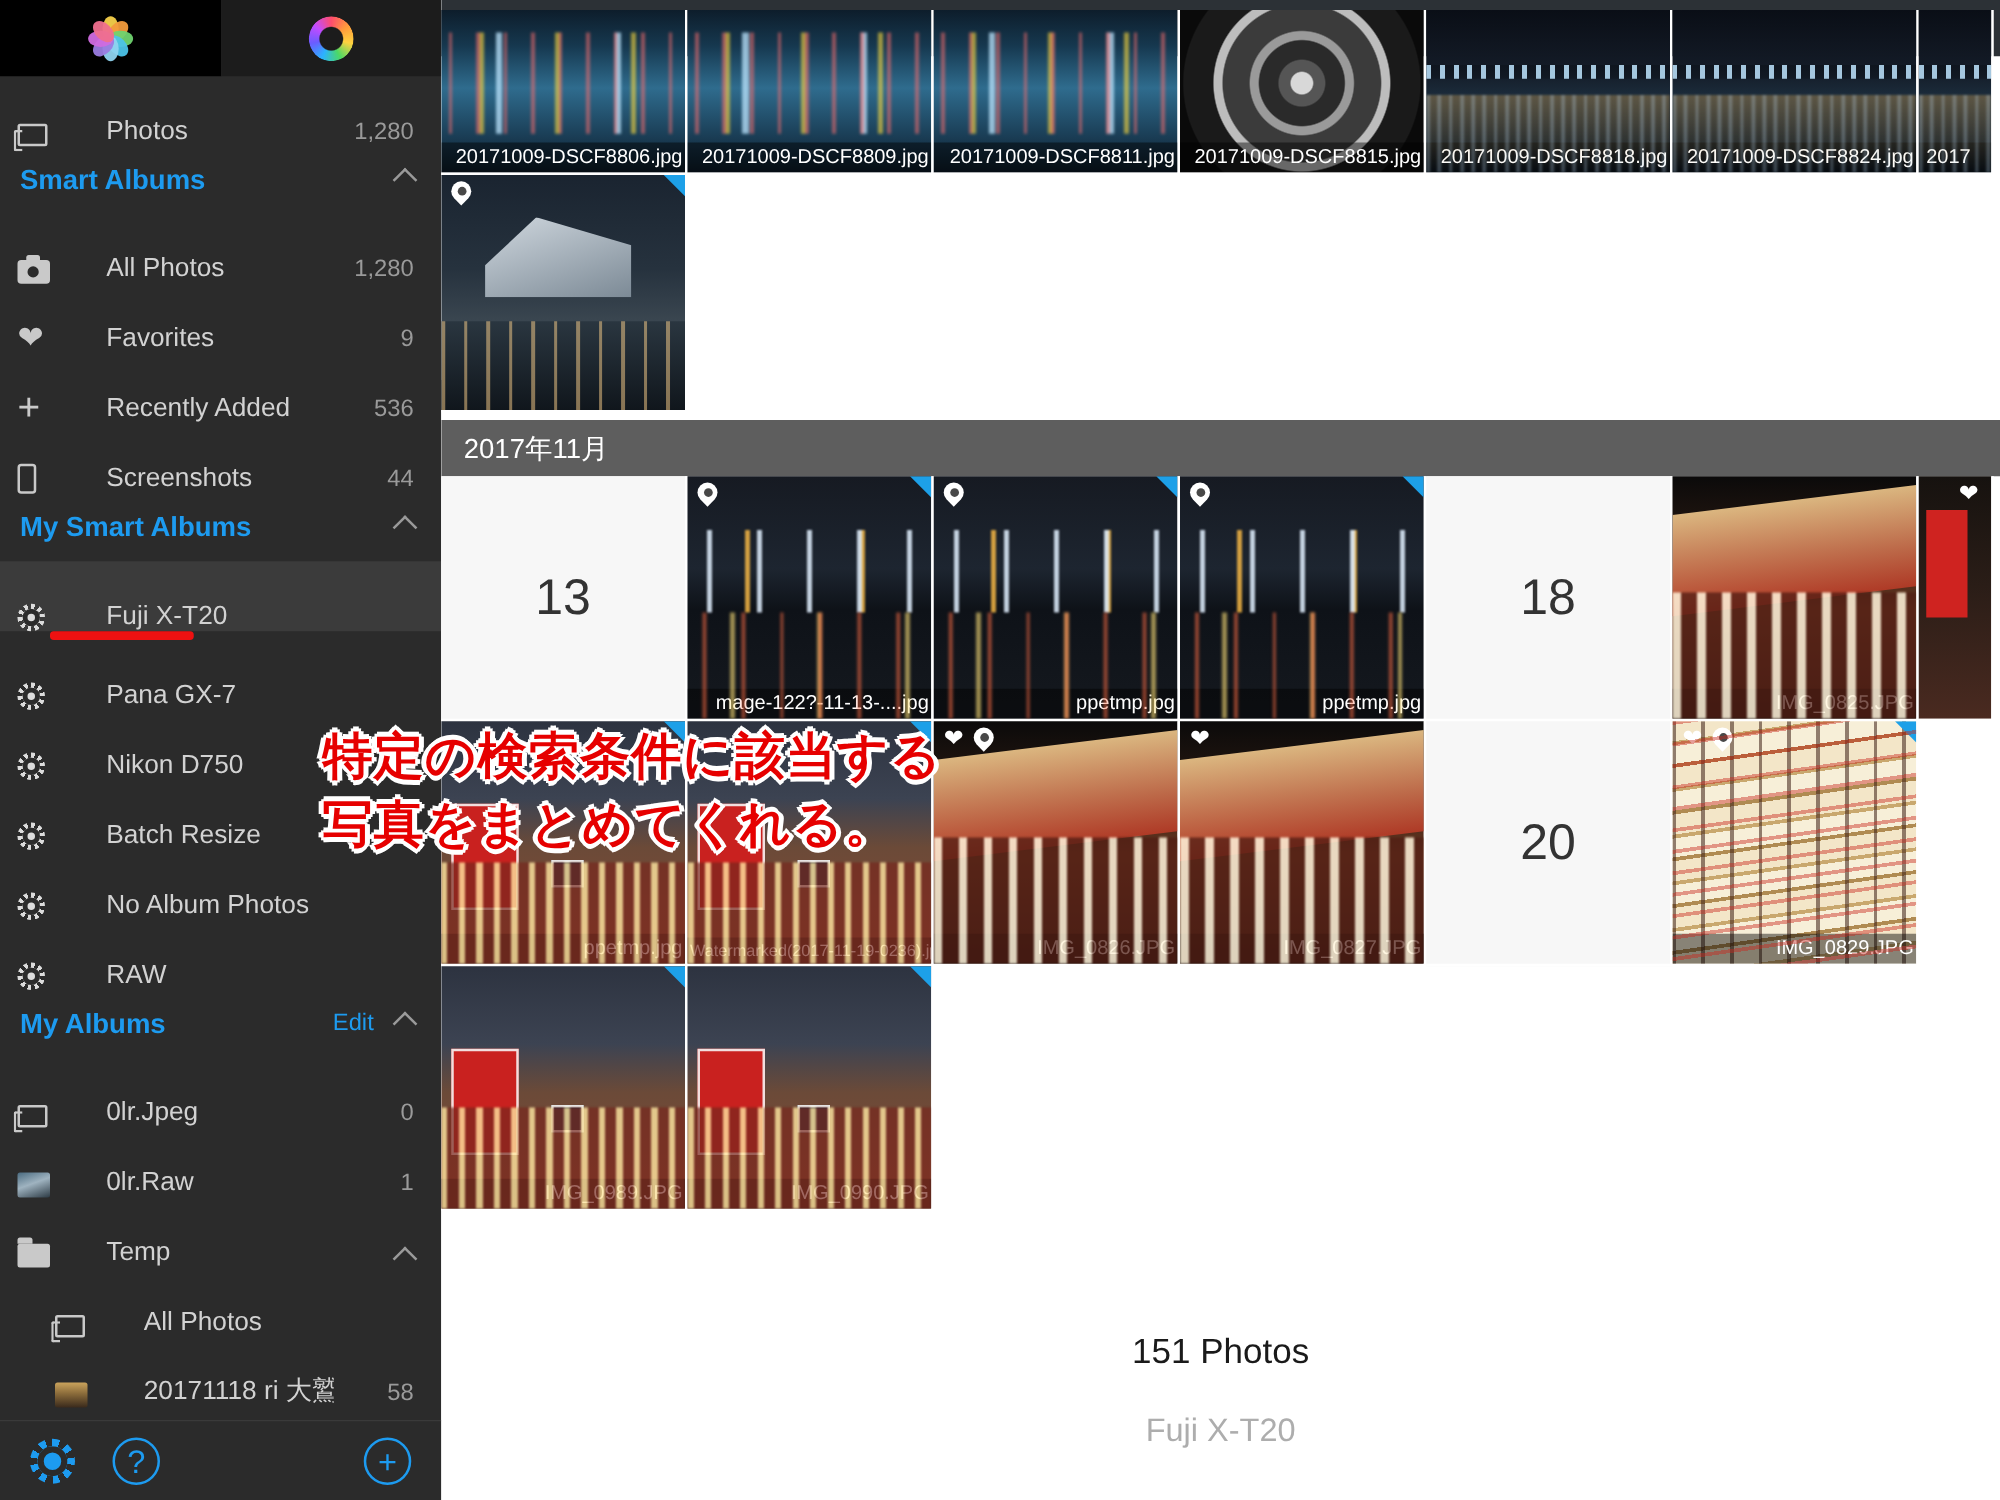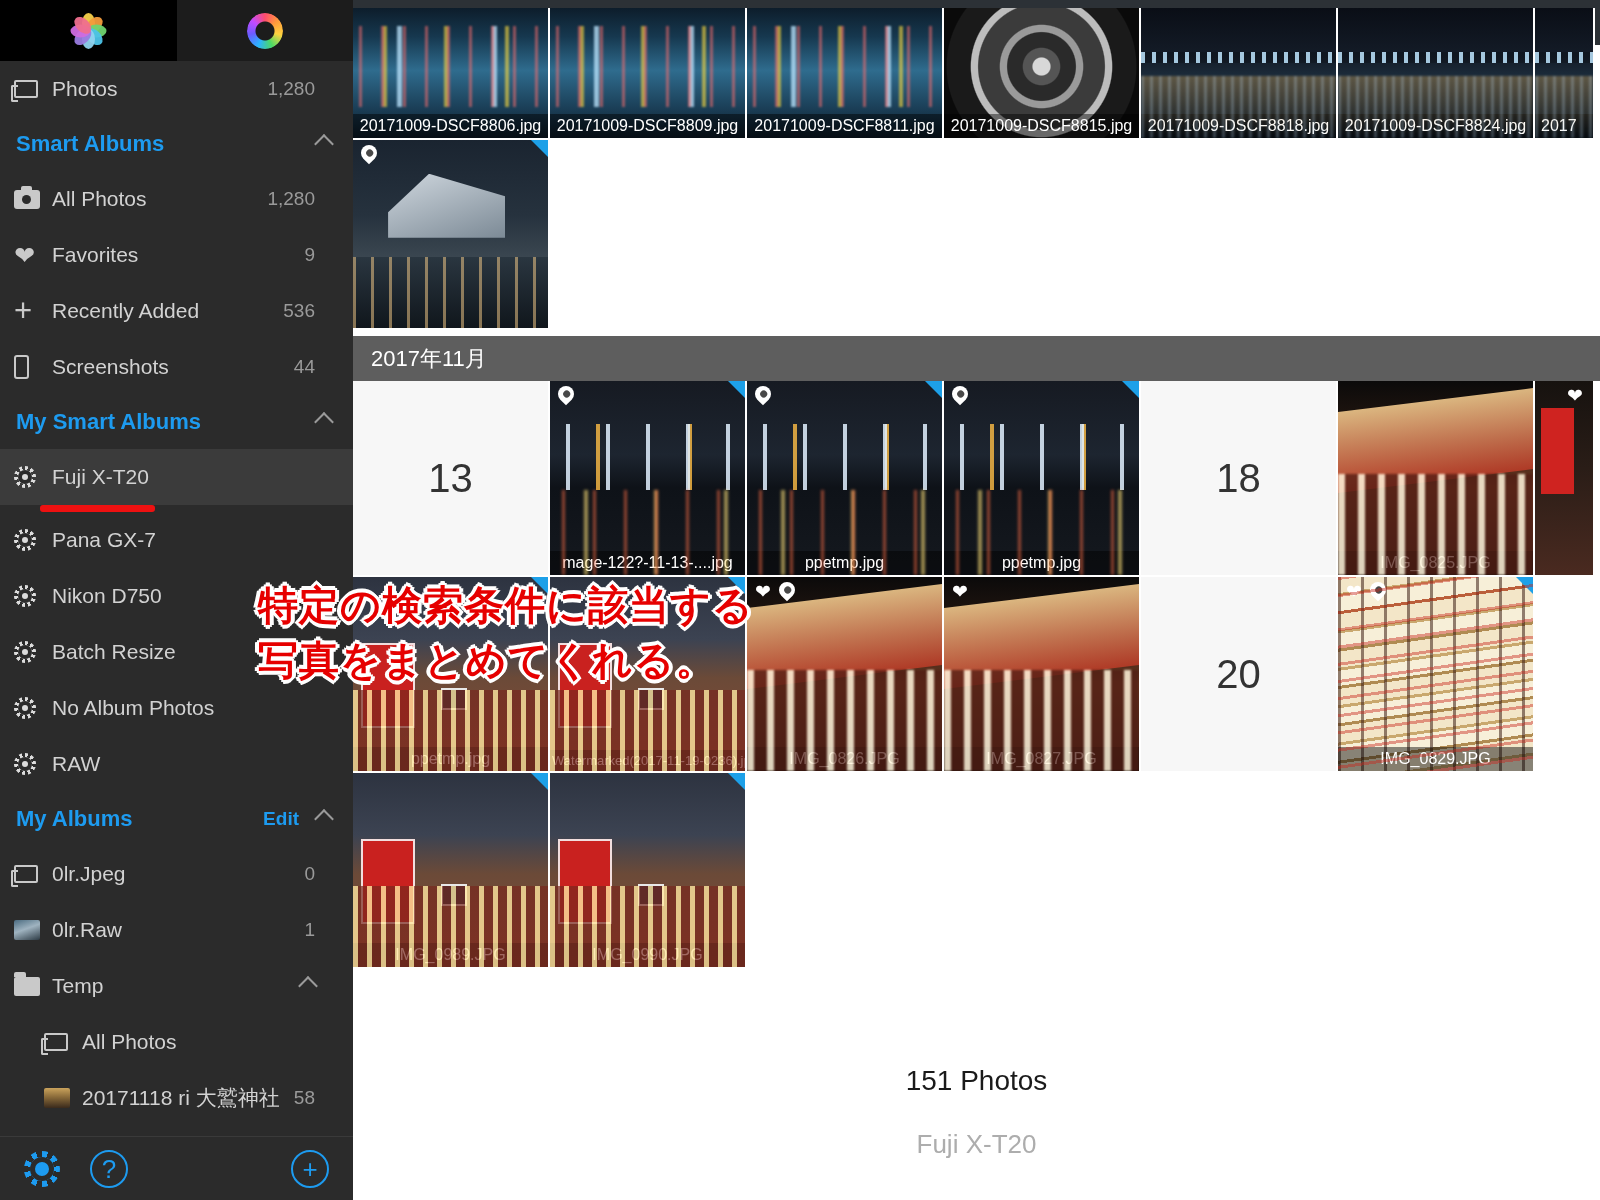--- a/index.html
+++ b/index.html
@@ -32,37 +32,37 @@
   .ring {
     width: 36px; height: 36px; border-radius: 50%;
     background: conic-gradient(#ff4d6d, #ff9a3c, #ffd23f, #4cd964, #2bb3ff, #6b5cff, #c24bff, #ff4d6d);
     -webkit-mask: radial-gradient(circle, transparent 9px, #000 10px);
     mask: radial-gradient(circle, transparent 9px, #000 10px);
   }
 
   #sidescroll { position: absolute; top: 61px; left: 0; right: 0; bottom: 64px; overflow: hidden; }
 
   .row {
-    display: flex; align-items: center;
-    height: 56px; padding: 0 38px 0 14px;
-    color: #d2d2d2; font-size: 21px;
+    display: flex; align-items: flex-end;
+    height: 56px; padding: 0 22px 0 14px;
+    color: #d2d2d2; font-size: 21px; gap: 33px;
   }
   .row .ico { width: 38px; flex: 0 0 38px; display: flex; align-items: center; justify-content: flex-start; }
   .row .lbl { flex: 1 1 auto; white-space: nowrap; overflow: hidden; }
   .row .cnt { color: #9a9a9a; font-size: 19px; margin-left: 10px; }
   .row.sel { background: #3b3b3b; }
   .row.indent { padding-left: 44px; }
 
   .hdr {
     display: flex; align-items: center;
     height: 54px; padding: 0 22px 0 16px;
     color: #1d9bf0; font-size: 22px; font-weight: bold;
   }
   .hdr .sp { flex: 1 1 auto; }
-  .hdr .edit { color: #1d9bf0; font-size: 19px; font-weight: bold; margin-right: 18px; }
+  .hdr .edit { color: #1d9bf0; font-size: 19px; font-weight: normal; margin-right: 18px; }
   .chev { display: inline-block; width: 14px; height: 14px;
           border-left: 2px solid #9a9a9a; border-top: 2px solid #9a9a9a;
           transform: rotate(45deg); }
 
   .underline-red {
     height: 7px; width: 115px; margin-left: 40px;
     background: #ee1111; border-radius: 3px;
   }
 
   
@@ -116,21 +116,21 @@
   .grid { display: flex; flex-wrap: wrap; align-content: flex-start; }
   .cell {
     position: relative; width: 197px; height: 132px;
     overflow: hidden; border-right: 2px solid #fff; border-bottom: 2px solid #fff;
     background: #111;
   }
   .cell.daycell { background: #f7f7f7; display: flex; align-items: center; justify-content: center; }
   .daynum { font-size: 40px; color: #333; font-weight: 300; }
   .fname {
     position: absolute; left: 0; right: 0; bottom: 0;
-    color: #fff; font-size: 16px; text-align: center;
+    color: #fff; font-size: 16px; text-align: right;
     padding: 3px 2px; background: rgba(0,0,0,.45);
     white-space: nowrap; overflow: hidden;
   }
   .corner {
     position: absolute; right: 0; top: 0; width: 0; height: 0;
     border-top: 17px solid #1da0e8; border-left: 17px solid transparent;
   }
   .pin {
     position: absolute; left: 8px; top: 5px; width: 16px; height: 16px;
     background: #fff; border-radius: 50% 50% 50% 0; transform: rotate(-45deg);

